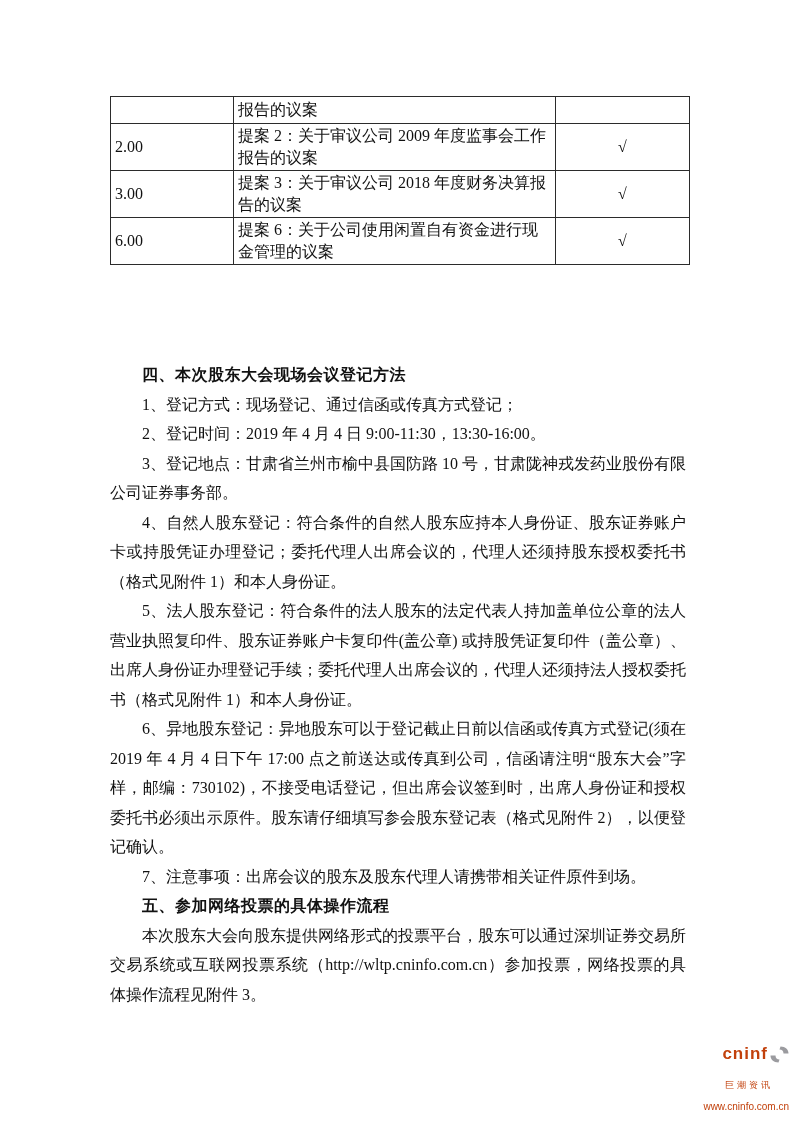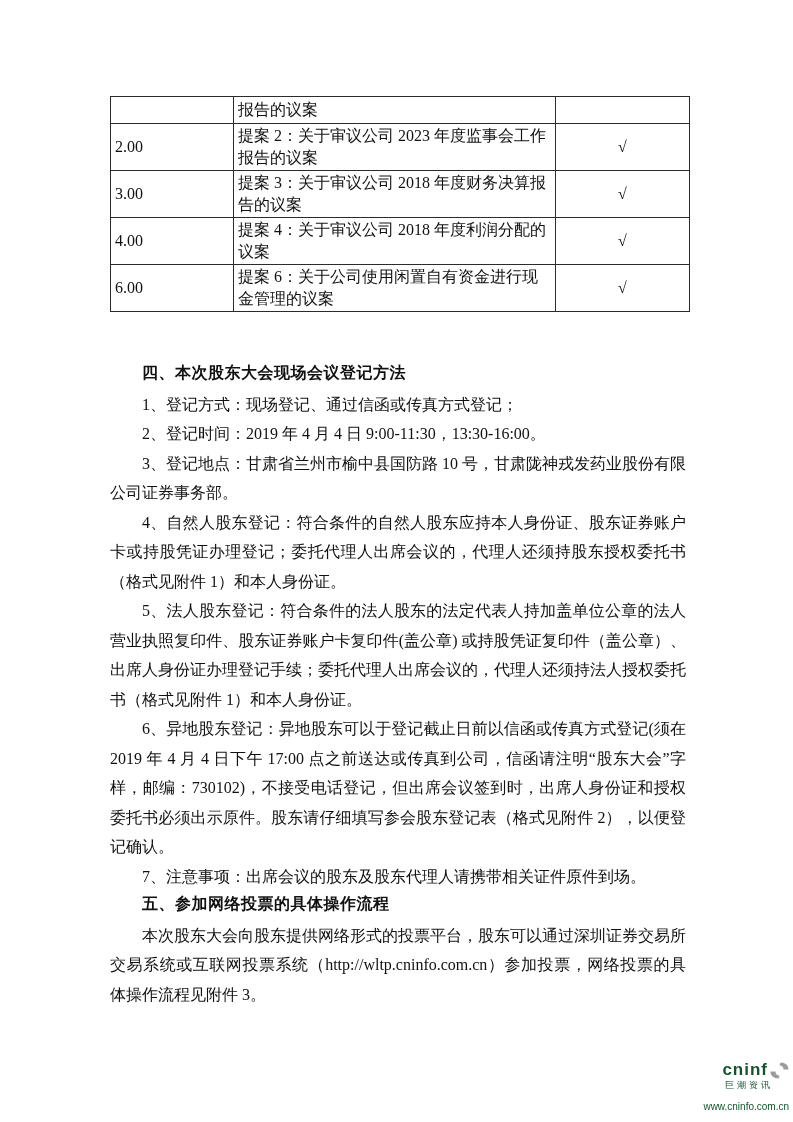--- a/index.html
+++ b/index.html
@@ -29,70 +29,65 @@
   td.check { width:125px; text-align:center; font-size:15px; }
 
   
   .bodytext {
     position:absolute; left:110px; top:360px; width:576px;
     font-size:16px; line-height:29.5px;
     text-align:justify; text-justify:inter-ideograph;
   }
   .bodytext p { margin:0; text-indent:2em; }
   .bodytext p.heading {
-    font-family:Liberation Mono, monospace;
+    font-family:Liberation Serif, serif;
     font-weight:bold;
     text-align:left;
     letter-spacing:0.5px;
   }
 
   
   .logo {
     position:absolute; right:4px; bottom:10px;
-    color:#14532d;
+    color:#c2410c;
     font-family:"Liberation Sans","DejaVu Sans",sans-serif;
     text-align:right;
     line-height:1.1;
   }
   .logo .brandrow {
     display:flex; align-items:center; justify-content:flex-end; gap:2px;
   }
   .logo .brand {
     font-size:17px; font-weight:bold; letter-spacing:1px;
   }
-  .logo .cn { font-size:9px; letter-spacing:3px; padding-right:16px; margin-top:1px; }
+  .logo .cn { font-size:9px; letter-spacing:3px; padding-right:16px; margin-top:17px; }
   .logo .url { font-size:10px; margin-top:10px; }
   .swirl { display:block; }
 </style>
 </head>
 <body>
 
 <div class="page">
 
   <div class="tablewrap">
     <table class="proposal">
       <tbody>
           <tr style="height:27px;">
         <td class="no"></td>
         <td class="title">报告的议案</td>
         <td class="check"></td>
       </tr>
       <tr style="height:44px;">
         <td class="no">2.00</td>
-        <td class="title">提案 2：关于审议公司 2023 年度监事会工作报告的议案</td>
+        <td class="title">提案 2：关于审议公司 2009 年度监事会工作报告的议案</td>
         <td class="check">√</td>
       </tr>
       <tr style="height:47px;">
         <td class="no">3.00</td>
         <td class="title">提案 3：关于审议公司 2018 年度财务决算报告的议案</td>
-        <td class="check">√</td>
-      </tr>
-      <tr style="height:47px;">
-        <td class="no">4.00</td>
-        <td class="title">提案 4：关于审议公司 2018 年度利润分配的议案</td>
         <td class="check">√</td>
       </tr>
       <tr style="height:47px;">
         <td class="no">6.00</td>
         <td class="title">提案 6：关于公司使用闲置自有资金进行现金管理的议案</td>
         <td class="check">√</td>
       </tr>
     </tbody>
       </table>
   </div>

